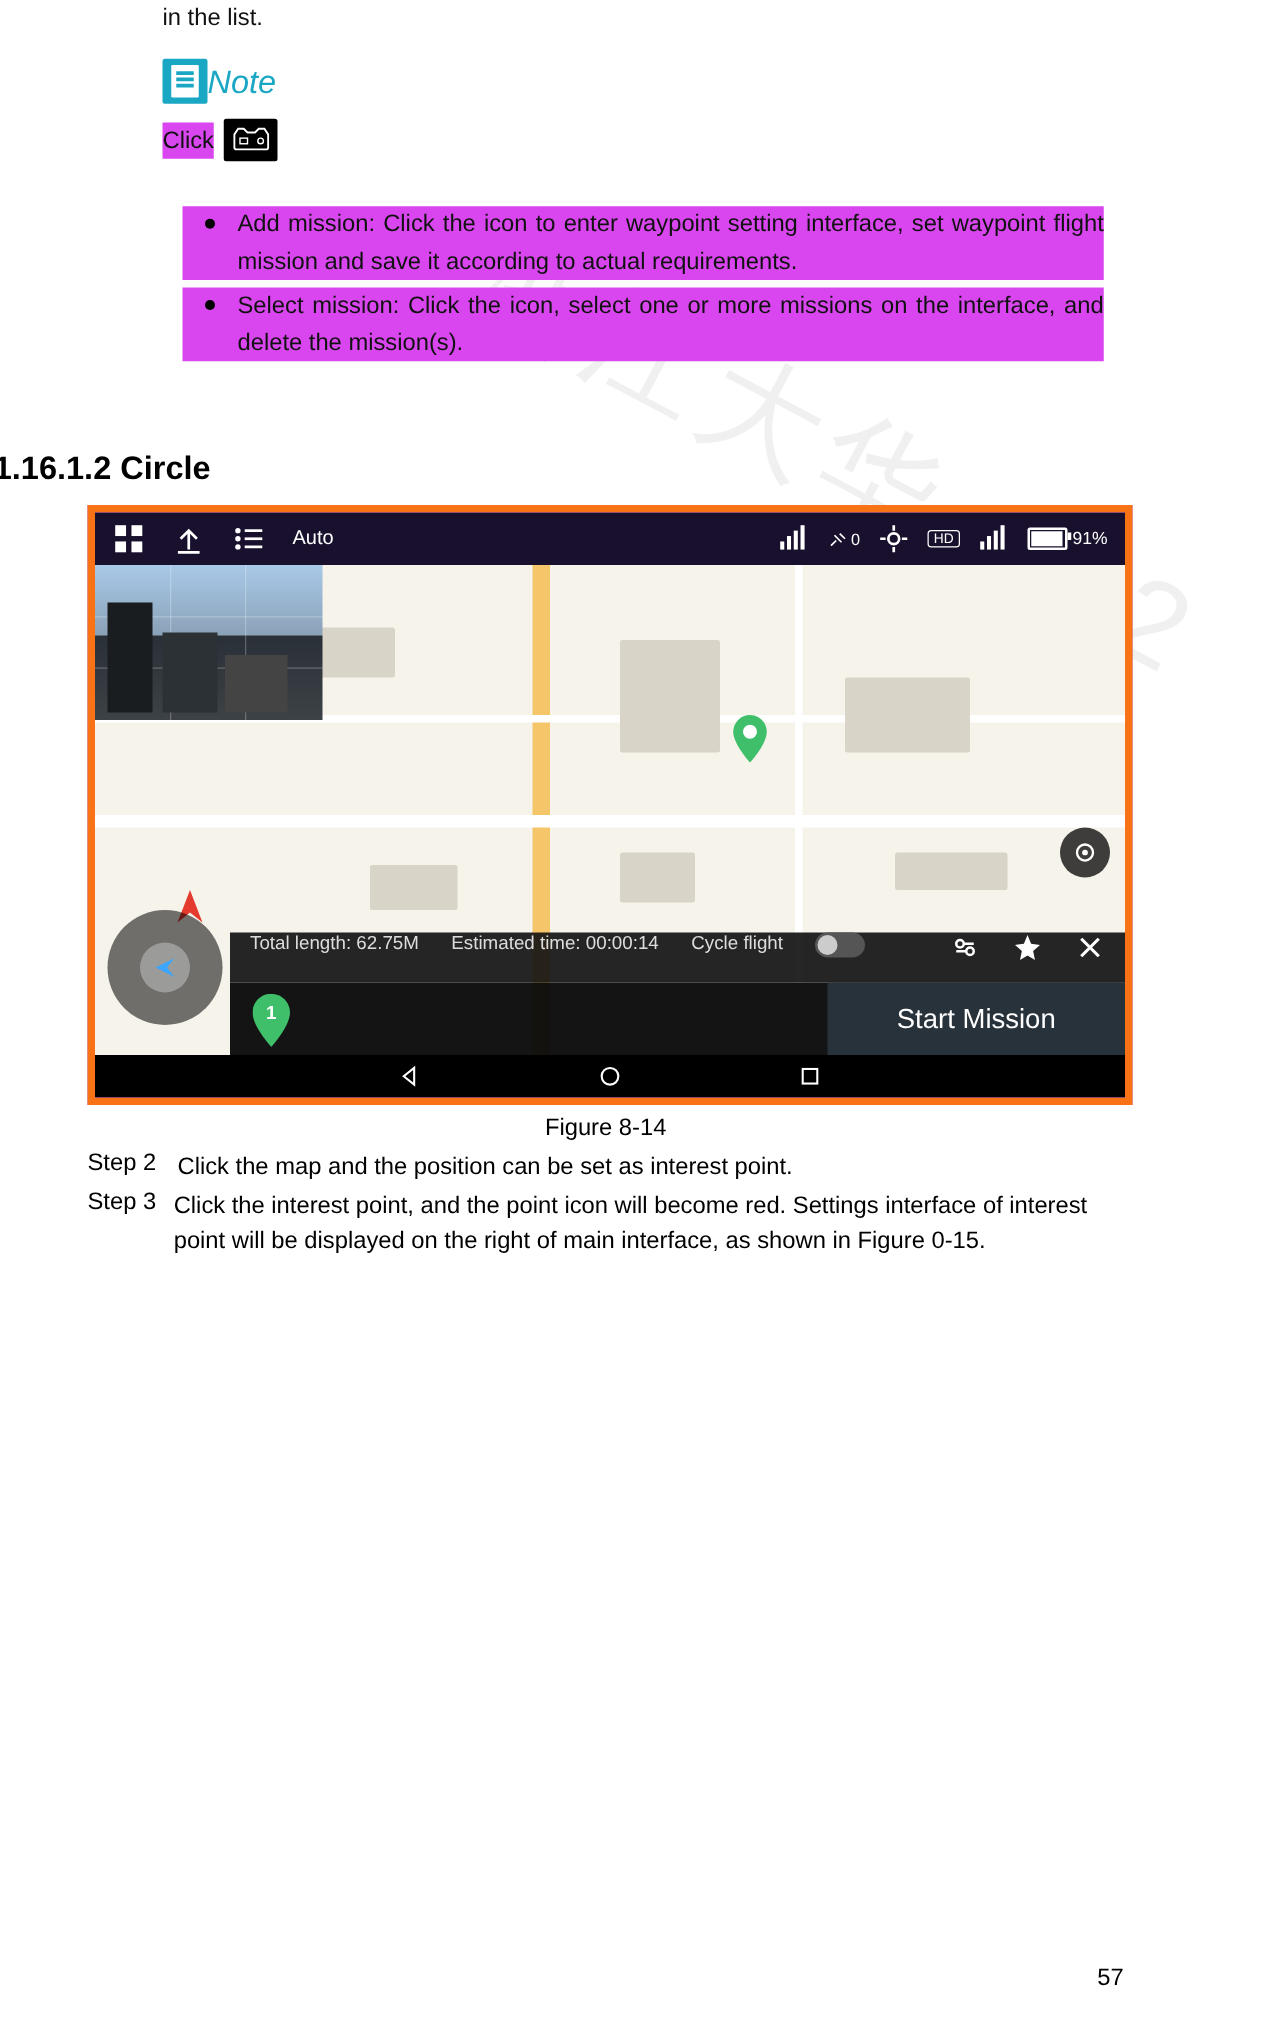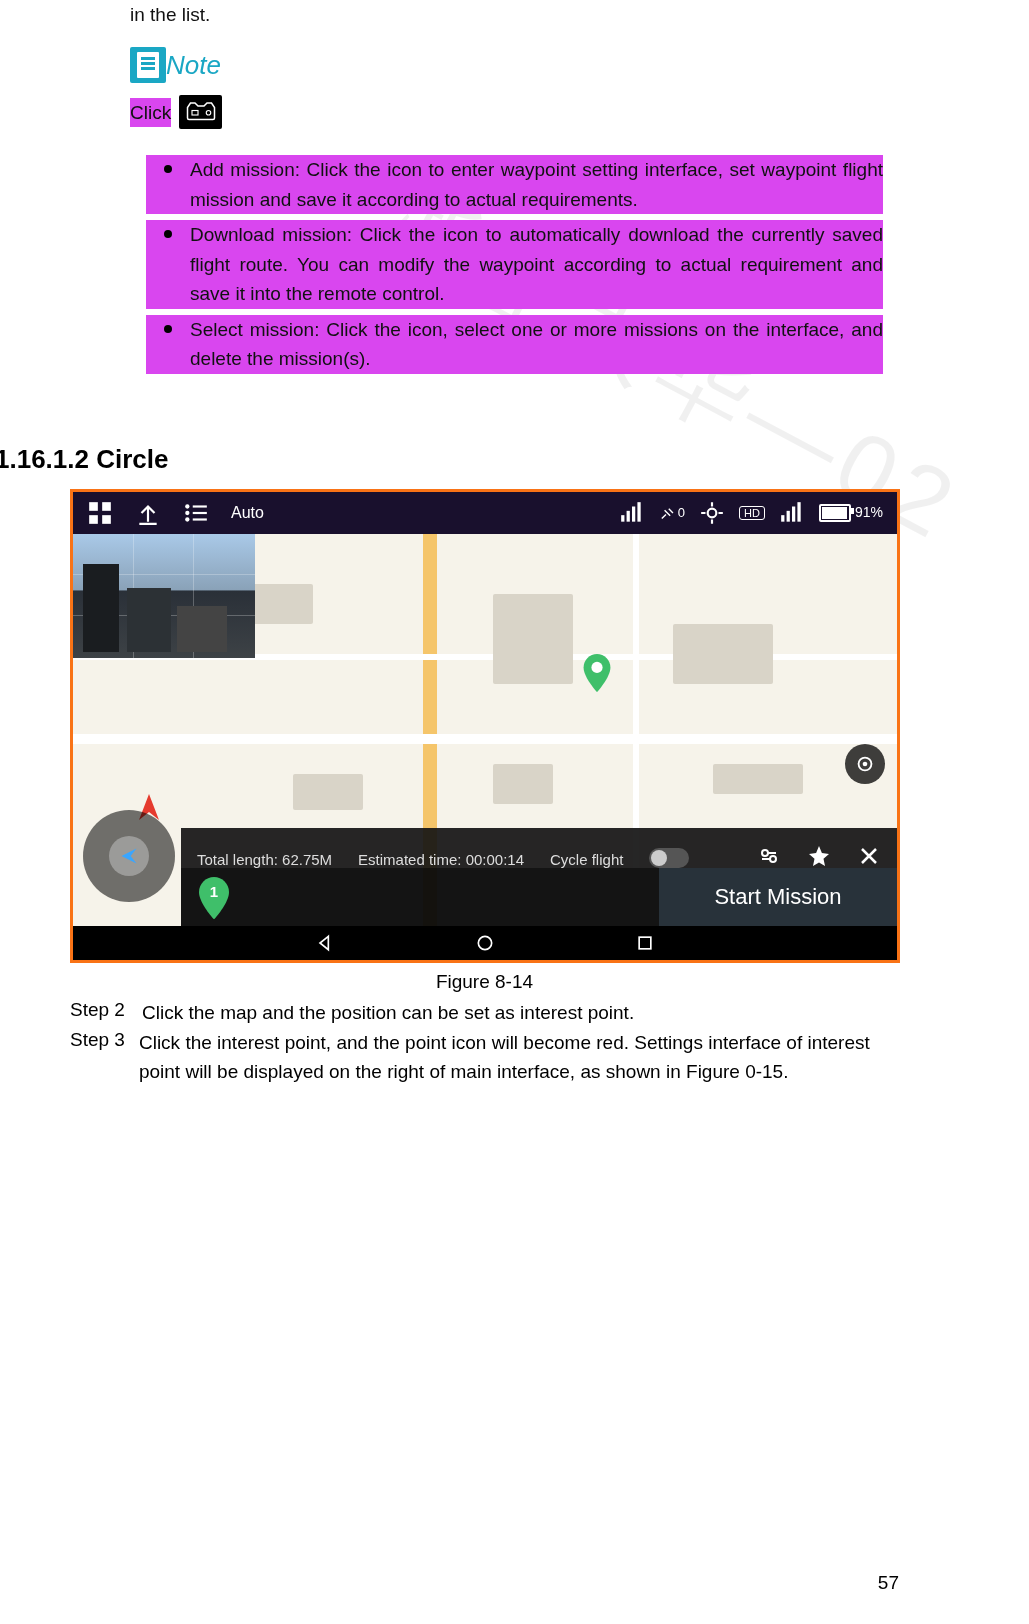--- a/index.html
+++ b/index.html
@@ -8,29 +8,29 @@
 .small-indent{margin-left:0}
 .hl{background:#d946ef}
 .note-row{display:flex;align-items:center;gap:0;margin-top:18px;margin-bottom:8px}
 .note-ico{width:36px;height:36px;background:#1aa7c4;border-radius:2px;display:flex;align-items:center;justify-content:center}
 .note-ico-inner{width:22px;height:26px;background:#fff;border-radius:1px;position:relative}
 .note-ico-inner::before{content:"";position:absolute;left:4px;right:4px;top:5px;height:3px;background:#1aa7c4;box-shadow:0 5px 0 #1aa7c4,0 10px 0 #1aa7c4}
 .note-label{color:#1aa7c4;font-size:26px;font-style:italic}
 .click-row{display:flex;align-items:center;gap:8px;margin-top:12px;flex-wrap:wrap}
 .rc-ico{width:43px;height:34px;background:#000;border-radius:2px;position:relative;display:inline-flex;align-items:center;justify-content:center}
 .rc-ico svg{width:30px;height:22px}
-.ul{list-style:none;padding:16px;margin:10px 0 0}
+.ul{list-style:none;padding:16px;margin:20px 0 0}
 .ul li{position:relative;padding-left:44px;margin-bottom:6px;text-align:justify}
 .ul li::before{content:"";position:absolute;left:18px;top:10px;width:8px;height:8px;border-radius:50%;background:#000}
 .sec-h{font-size:26px;margin-top:48px;margin-bottom:14px;margin-left:-135px}
 .step-row{display:flex;gap:14px;margin-bottom:2px}
 .step-lbl{white-space:nowrap;font-size:19px;margin-left:-60px;width:58px}
 .step-body{font-size:19px;line-height:1.5}
 .fig-wrap{margin-top:10px;margin-left:-60px}
-.screenshot{width:824px;height:468px;background:#8b5cf6;position:relative;overflow:hidden;border:3px solid #f97316}
+.screenshot{width:824px;height:468px;background:#8b5cf6;position:relative;overflow:hidden;border:6px solid #f97316}
 .topbar{position:absolute;top:0;left:0;right:0;height:42px;background:rgba(0,0,0,.82);display:flex;align-items:center;color:#fff;font-size:16px;gap:22px;padding:0 14px}
 .tb-ico{width:26px;height:26px;display:flex;align-items:center;justify-content:center}
 .tb-flex{flex:1}
 .tb-right{display:flex;align-items:center;gap:14px;font-size:14px}
 .batt{display:flex;align-items:flex-start;gap:4px}
 .batt-box{width:28px;height:14px;border:2px solid #fff;border-radius:2px;position:relative}
 .batt-box::after{content:"";position:absolute;right:-5px;top:2px;width:3px;height:6px;background:#fff}
 .batt-fill{position:absolute;left:1px;top:1px;bottom:1px;width:90%;background:#fff}
 .cam-preview{position:absolute;top:42px;left:0;width:182px;height:124px;background:linear-gradient(180deg,#a9c9e8 0%,#8aa2b8 45%,#2a3038 46%,#3d4246 100%)}
 .cam-preview .bld{position:absolute;bottom:6px;left:10px;width:36px;height:88px;background:#1a1d20}
@@ -43,21 +43,21 @@
 .road-h1{top:200px;left:0;right:0;height:10px}
 .road-h2{top:120px;left:0;right:0;height:6px}
 .road-v1{left:350px;top:0;bottom:0;width:14px;background:#f5c56a}
 .road-v2{left:560px;top:0;bottom:0;width:6px}
 .blk{position:absolute;background:#d9d4c8;border-radius:2px}
 .marker{position:absolute;width:28px;height:38px}
 .marker svg{width:100%;height:100%}
 .red-arrow{position:absolute;left:60px;top:258px}
 .red-arrow svg{width:32px;height:32px}
 .center-btn{position:absolute;right:12px;top:210px;width:40px;height:40px;background:rgba(0,0,0,.75);border-radius:50%;display:flex;align-items:center;justify-content:center}
-.statbar{position:absolute;left:108px;right:0;bottom:92px;height:40px;background:rgba(20,20,20,.92);display:flex;align-items:flex-end;color:#ddd;font-size:15px;padding:0 16px;gap:26px}
+.statbar{position:absolute;left:108px;right:0;bottom:92px;height:40px;background:rgba(20,20,20,.92);display:flex;align-items:flex-start;color:#ddd;font-size:15px;padding:0 16px;gap:26px}
 .toggle{width:40px;height:20px;border-radius:10px;background:#555;position:relative}
 .toggle::after{content:"";position:absolute;left:2px;top:2px;width:16px;height:16px;border-radius:50%;background:#ccc}
 .statbar .sp{flex:1}
 .sb-ico{width:24px;height:24px;display:flex;align-items:center;justify-content:center}
 .joy{position:absolute;left:10px;bottom:58px;width:92px;height:92px;border-radius:50%;background:rgba(0,0,0,.55);display:flex;align-items:center;justify-content:center}
 .joy-inner{width:40px;height:40px;border-radius:50%;background:rgba(200,200,200,.5);display:flex;align-items:center;justify-content:center}
 .joy-inner svg{width:20px;height:20px}
 .mission-bar{position:absolute;left:108px;right:0;bottom:34px;height:58px;background:rgba(10,10,10,.96);display:flex;align-items:center}
 .mb-left{flex:1;display:flex;align-items:center;padding:0 18px;gap:16px;color:#aeb3b8;font-size:14px}
 .mb-marker{width:30px;height:40px}
@@ -89,21 +89,20 @@
       <svg viewBox="0 0 40 28">
           <path d="M6 2 L2 8 v14 a2 2 0 0 0 2 2 h32 a2 2 0 0 0 2-2 V8 l-4-6 h-6 l-4 4 h-8 l-4-4 Z" fill="none" stroke="#fff" stroke-width="2"></path>
           <rect x="8" y="12" width="8" height="6" fill="none" stroke="#fff" stroke-width="1.5"></rect>
           <circle cx="30" cy="15" r="3" fill="none" stroke="#fff" stroke-width="1.5"></circle>
         </svg>
     </span>
   </div>
 
   <ul class="ul">
     <li class="line hl">Add mission: Click the icon to enter waypoint setting interface, set waypoint flight mission and save it according to actual requirements.</li>
-    <li class="line hl">Download mission: Click the icon to automatically download the currently saved flight route. You can modify the waypoint according to actual requirement and save it into the remote control.</li>
     <li class="line hl">Select mission: Click the icon, select one or more missions on the interface, and delete the mission(s).</li>
   </ul>
 
   <h3 class="sec-h">
     <span>1.16.1.2</span>
     <span>Circle</span>
   </h3>
 
 
   <div class="fig-wrap">

